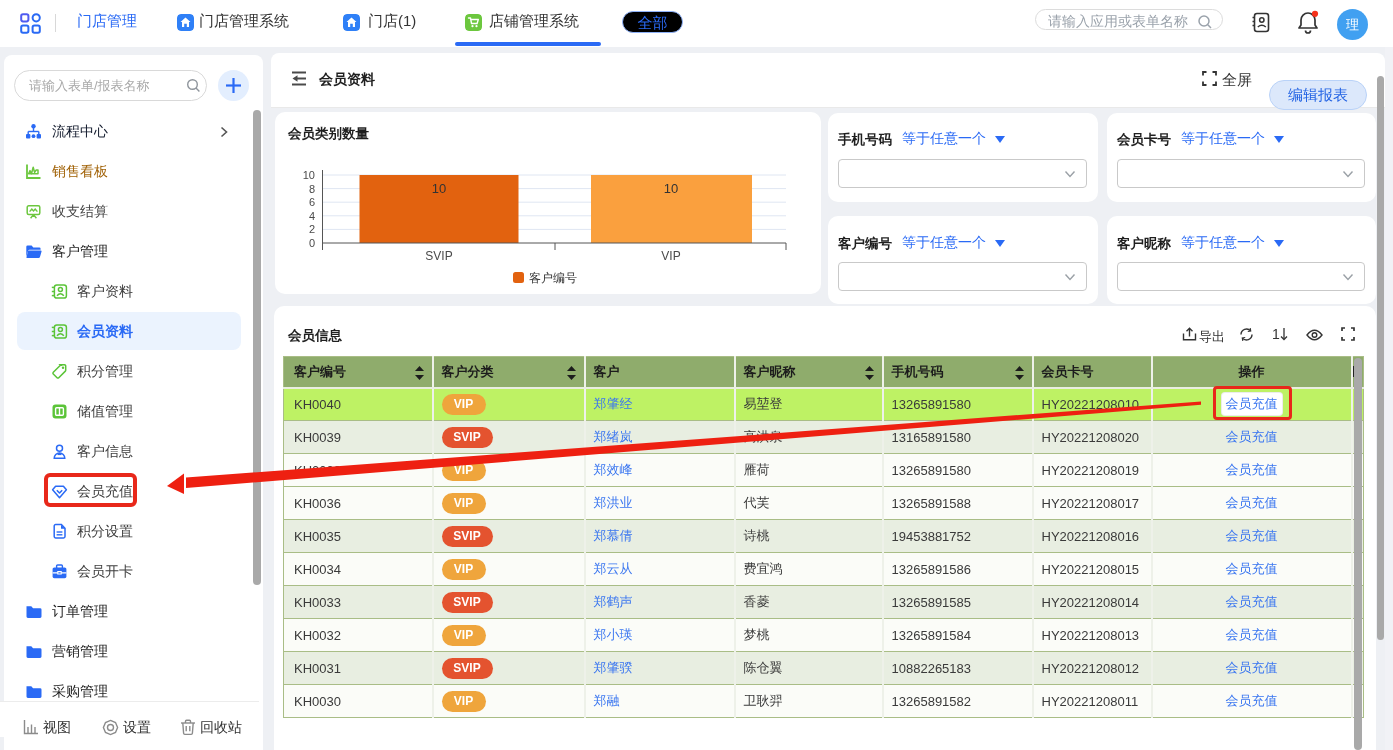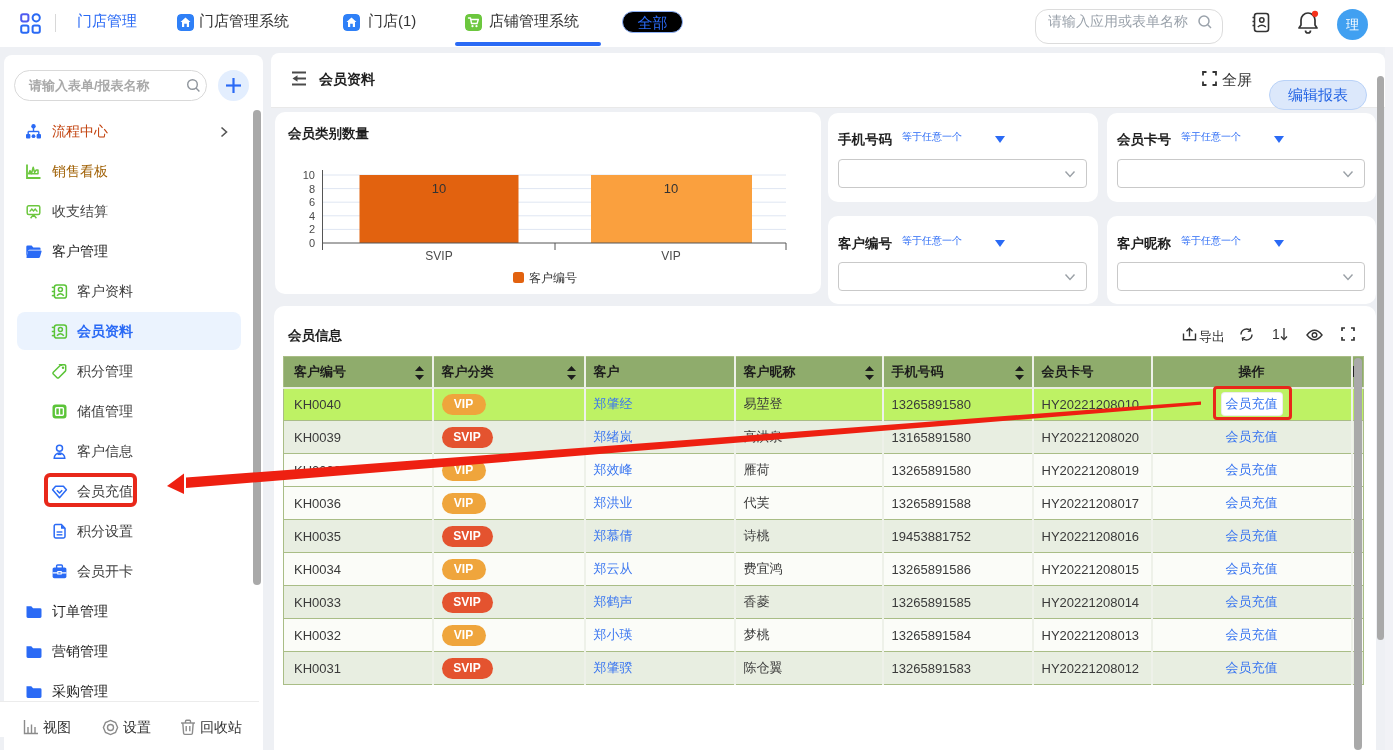--- a/index.html
+++ b/index.html
@@ -7,44 +7,44 @@
 html,body { width:1393px; height:750px; overflow:hidden; }
 body { position:relative; background:#eef0f4; font-family:"Liberation Sans",sans-serif; color:#333; }
 .abs { position:absolute; }
 
 .topbar { position:absolute; left:0; top:0; width:1393px; height:47px; background:#fff; }
 .tb-text { position:absolute; font-size:15px; color:#333; white-space:nowrap; }
 .tb-blue { color:#2a6af5; }
 .appicon { position:absolute; width:17px; height:17px; border-radius:4px; top:14px; }
 .underline { position:absolute; left:455px; top:42px; width:146px; height:4px; background:#2a6af5; border-radius:2px; }
 .pill-all { position:absolute; left:622px; top:11px; width:61px; height:22px; border:1px solid #8fb2f8; background:#000000; border-radius:11px; color:#2a6af5; font-size:15px; text-align:center; line-height:21px; }
-.tb-search { position:absolute; left:1035px; top:9px; width:188px; height:35px; border:1px solid #dcdcdc; border-radius:13px; font-size:14px; color:#9aa2ab; line-height:23px; padding-left:12px; }
+.tb-search { position:absolute; left:1035px; top:9px; width:188px; height:21px; border:1px solid #dcdcdc; border-radius:13px; font-size:14px; color:#9aa2ab; line-height:23px; padding-left:12px; }
 .avatar { position:absolute; left:1337px; top:9px; width:31px; height:31px; border-radius:50%; background:#41a0f1; color:#fff; font-size:13px; text-align:center; line-height:31px; }
 
 .sidebar { position:absolute; left:4px; top:55px; width:259px; height:695px; background:#fff; border-radius:8px 8px 0 0; }
-.sb-search { position:absolute; left:14px; top:70px; width:193px; height:31px; border:1px solid #d9d9d9; border-radius:16px; font-size:13px; color:#a9a9a9; line-height:29px; padding-left:14px;font-weight:bold; }
+.sb-search { position:absolute; left:14px; top:70px; width:193px; height:31px; border:1px solid #d9d9d9; border-radius:16px; font-size:13px; color:#a9a9a9; line-height:29px; padding-left:14px; }
 .sb-plus { position:absolute; left:218px; top:70px; width:31px; height:31px; border-radius:50%; background:#e3eefe; }
 .mi { position:absolute; left:0; width:259px; height:40px; font-size:14px; color:#3d3d3d; }
 .mi .txt { position:absolute; left:52px; top:11px; }
 .mi.sub .txt { left:77px; }
 .mi .ic { position:absolute; left:25px; top:11px; width:17px; height:17px; }
 .mi.sub .ic { left:51px; }
 .sel-bg { position:absolute; left:17px; top:312px; width:224px; height:38px; background:#ebf3fe; border-radius:8px; }
 .sb-bottom { position:absolute; left:0px; top:701px; width:259px; height:36px; background:#fff; border-top:1px solid #ececec; }
 .sbb-item { position:absolute; top:17px; font-size:14px; color:#333; }
 
 .sb-thumb { position:absolute; border-radius:4px; background:#a9a9a9; }
 
 .main-header { position:absolute; left:271px; top:53px; width:1114px; height:55px; background:#fff; border-bottom:1px solid #e9e9e9; border-radius:8px 8px 0 0; }
 .mh-title { position:absolute; left:319px; top:71px; font-size:14px; font-weight:bold; color:#1f1f1f; }
 .fullscreen-lbl { position:absolute; left:1222px; top:71px; font-size:15px; color:#333; }
 .edit-pill { position:absolute; left:1269px; top:64px; width:98px; height:30px; background:#dce8fb; border:1px solid #b9d2f8; border-radius:15.5px; color:#2464e4; font-size:15px; text-align:center; line-height:28px;margin-top:16px; }
 .card { position:absolute; background:#fff; border-radius:10px; }
 .f-label { position:absolute; font-size:13.5px; font-weight:bold; color:#1f1f1f; }
-.f-link { position:absolute; font-size:10px; color:#2a6af5; }
+.f-link { position:absolute; font-size:14px; color:#2a6af5; }
 .f-select { position:absolute; height:29px; border:1px solid #c9c9c9; border-radius:4px; background:#fff; }
 .f-select svg { position:absolute; right:10px; top:8px; }
 
 .tbl-title { position:absolute; left:288px; top:327px; font-size:13.5px; font-weight:bold; color:#1f1f1f; }
 .tbl { position:absolute; left:283px; top:356px; width:1080px; }
 table { border-collapse:collapse; table-layout:fixed; width:1080px; }
 table { border:1px solid #a9bd86; }
 th { background:#8fac6c; height:31px; font-size:13px; font-weight:bold; color:#1c1c1c; text-align:left; padding:0 0 0 8px; border-left:2px solid #eef1e9; border-bottom:2px solid #e9eee0; position:relative; }
 td { height:33px; font-size:13px; color:#3a3a3a; padding:0 0 0 8px; border-left:2px solid #eef1e9; border-bottom:1px solid #a9bd86; }
 th:first-child, td:first-child { border-left:none; padding-left:10px; }
@@ -132,21 +132,21 @@
           <circle cx="8.5" cy="3.2" r="2.2" stroke="none"></circle>
           <line x1="8.5" y1="5" x2="8.5" y2="8.5" stroke-width="1.4"></line>
           <line x1="3.2" y1="8.5" x2="13.8" y2="8.5" stroke-width="1.4"></line>
           <line x1="3.2" y1="8.5" x2="3.2" y2="11" stroke-width="1.4"></line>
           <line x1="13.8" y1="8.5" x2="13.8" y2="11" stroke-width="1.4"></line>
           <rect x="1" y="11" width="4.4" height="4.4" rx="1" stroke="none"></rect>
           <rect x="11.6" y="11" width="4.4" height="4.4" rx="1" stroke="none"></rect>
           <circle cx="8.5" cy="13.2" r="1.9" stroke="none"></circle>
         </g>
       </svg>
-    <span class="txt" style="color:#c2410c">流程中心</span>
+    <span class="txt" style="color:#0f172a">流程中心</span>
     <svg class="abs" style="left:218px;top:14px" width="12" height="12" viewBox="0 0 12 12">
         <path d="M3.5 1.5 L8.5 6 L3.5 10.5" fill="none" stroke="#555" stroke-width="1.6"></path>
       </svg>
   </div>
 
   <div class="mi" style="top:152px">
     <svg class="ic" viewBox="0 0 17 17">
         <path d="M2 1.5 V15 H15.5" fill="none" stroke="#6cc73e" stroke-width="1.8"></path>
         <path d="M3.6 10.8 L5 7.6 L6.4 11 L8.2 4.2 L9.6 9.4 L11.2 7 L13 7 L13 10.8 Z" fill="none" stroke="#6cc73e" stroke-width="1.5" stroke-linejoin="round"></path>
       </svg>
@@ -564,22 +564,32 @@
           <td>13265891584</td>
           <td>HY20221208013</td>
           <td class="op"><span class="link">会员充值</span></td>
           <td></td>
         </tr>
 <tr class="odd">
           <td>KH0031</td>
           <td><span class="badge svip">SVIP</span></td>
           <td class="link">郑肇骙</td>
           <td>陈仓翼</td>
-          <td>13265891583</td>
+          <td>10882265183</td>
           <td>HY20221208012</td>
+          <td class="op"><span class="link">会员充值</span></td>
+          <td></td>
+        </tr>
+<tr class="even">
+          <td>KH0030</td>
+          <td><span class="badge vip">VIP</span></td>
+          <td class="link">郑融</td>
+          <td>卫耿羿</td>
+          <td>13265891582</td>
+          <td>HY20221208011</td>
           <td class="op"><span class="link">会员充值</span></td>
           <td></td>
         </tr>
 </tbody>
     </table>
 </div>
 
 <div class="abs" style="left:1385px;top:47px;width:8px;height:703px;background:#f1f2f6"></div>
 <div class="sb-thumb" style="left:1377px;top:76px;width:7px;height:564px"></div>
 <div class="sb-thumb" style="left:1354px;top:358px;width:8px;height:392px"></div>

